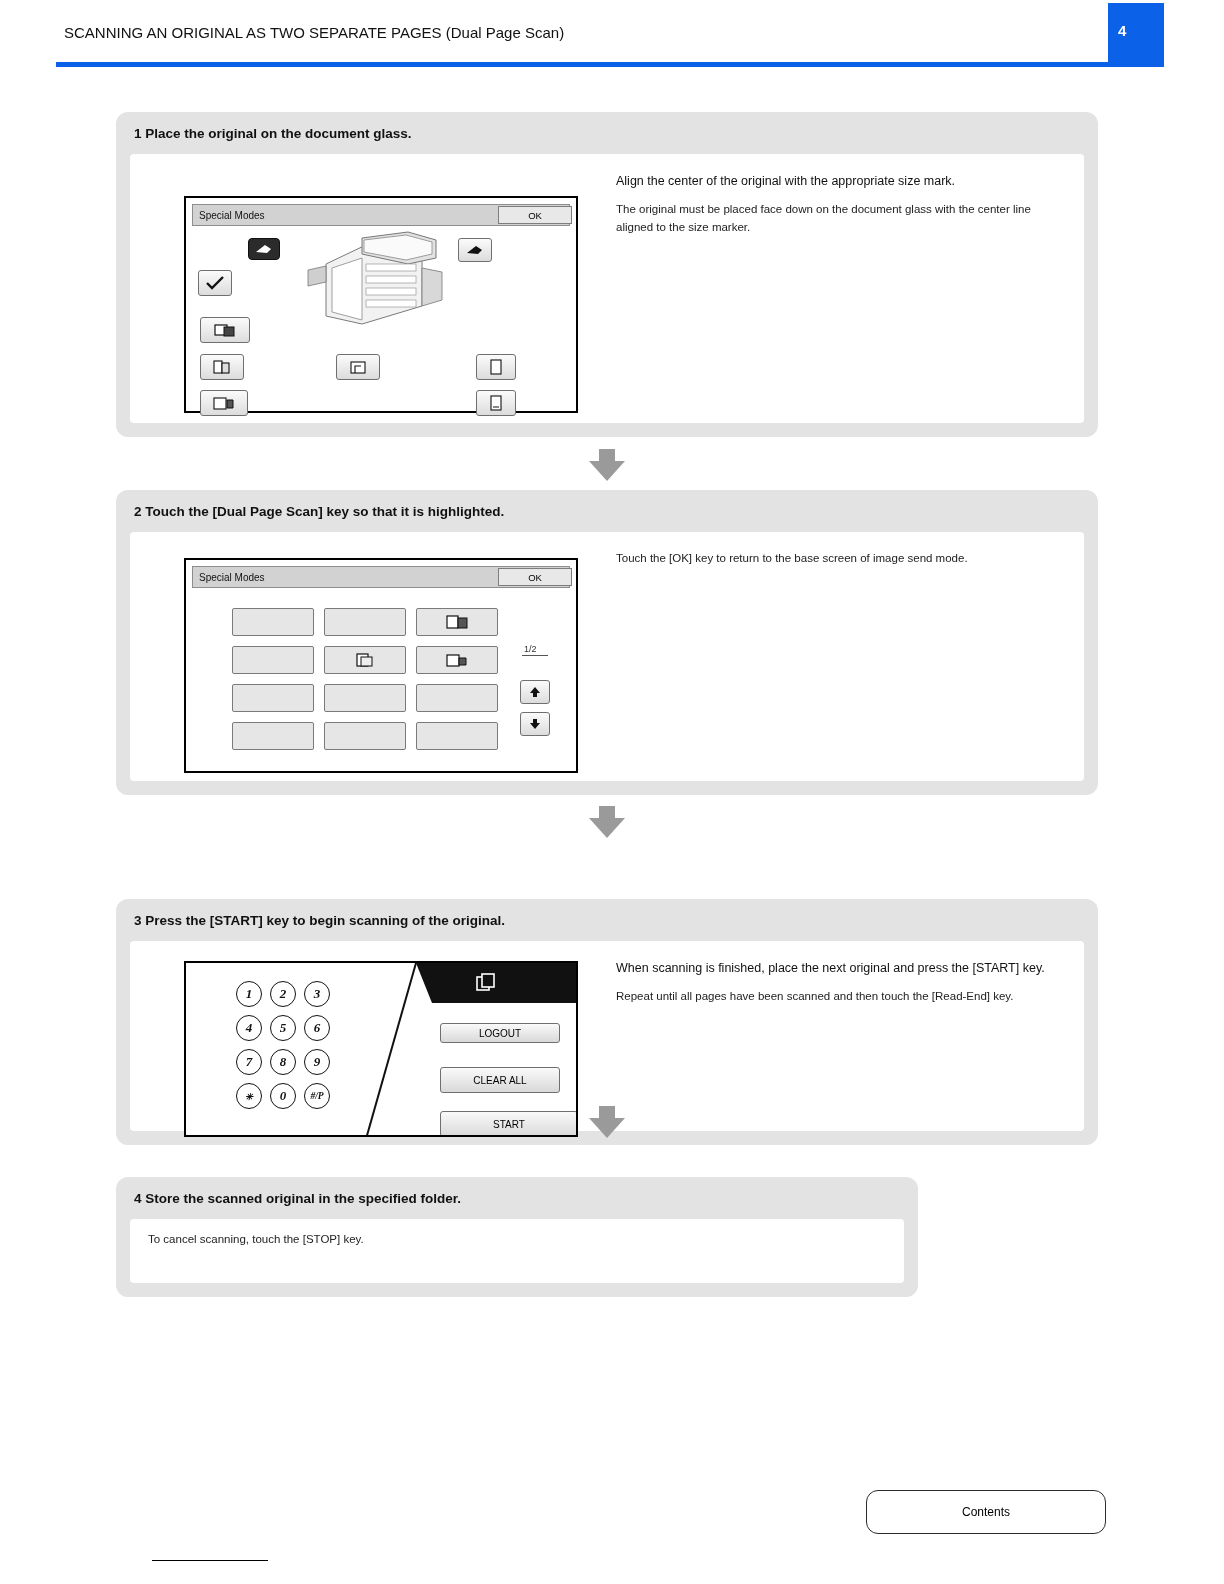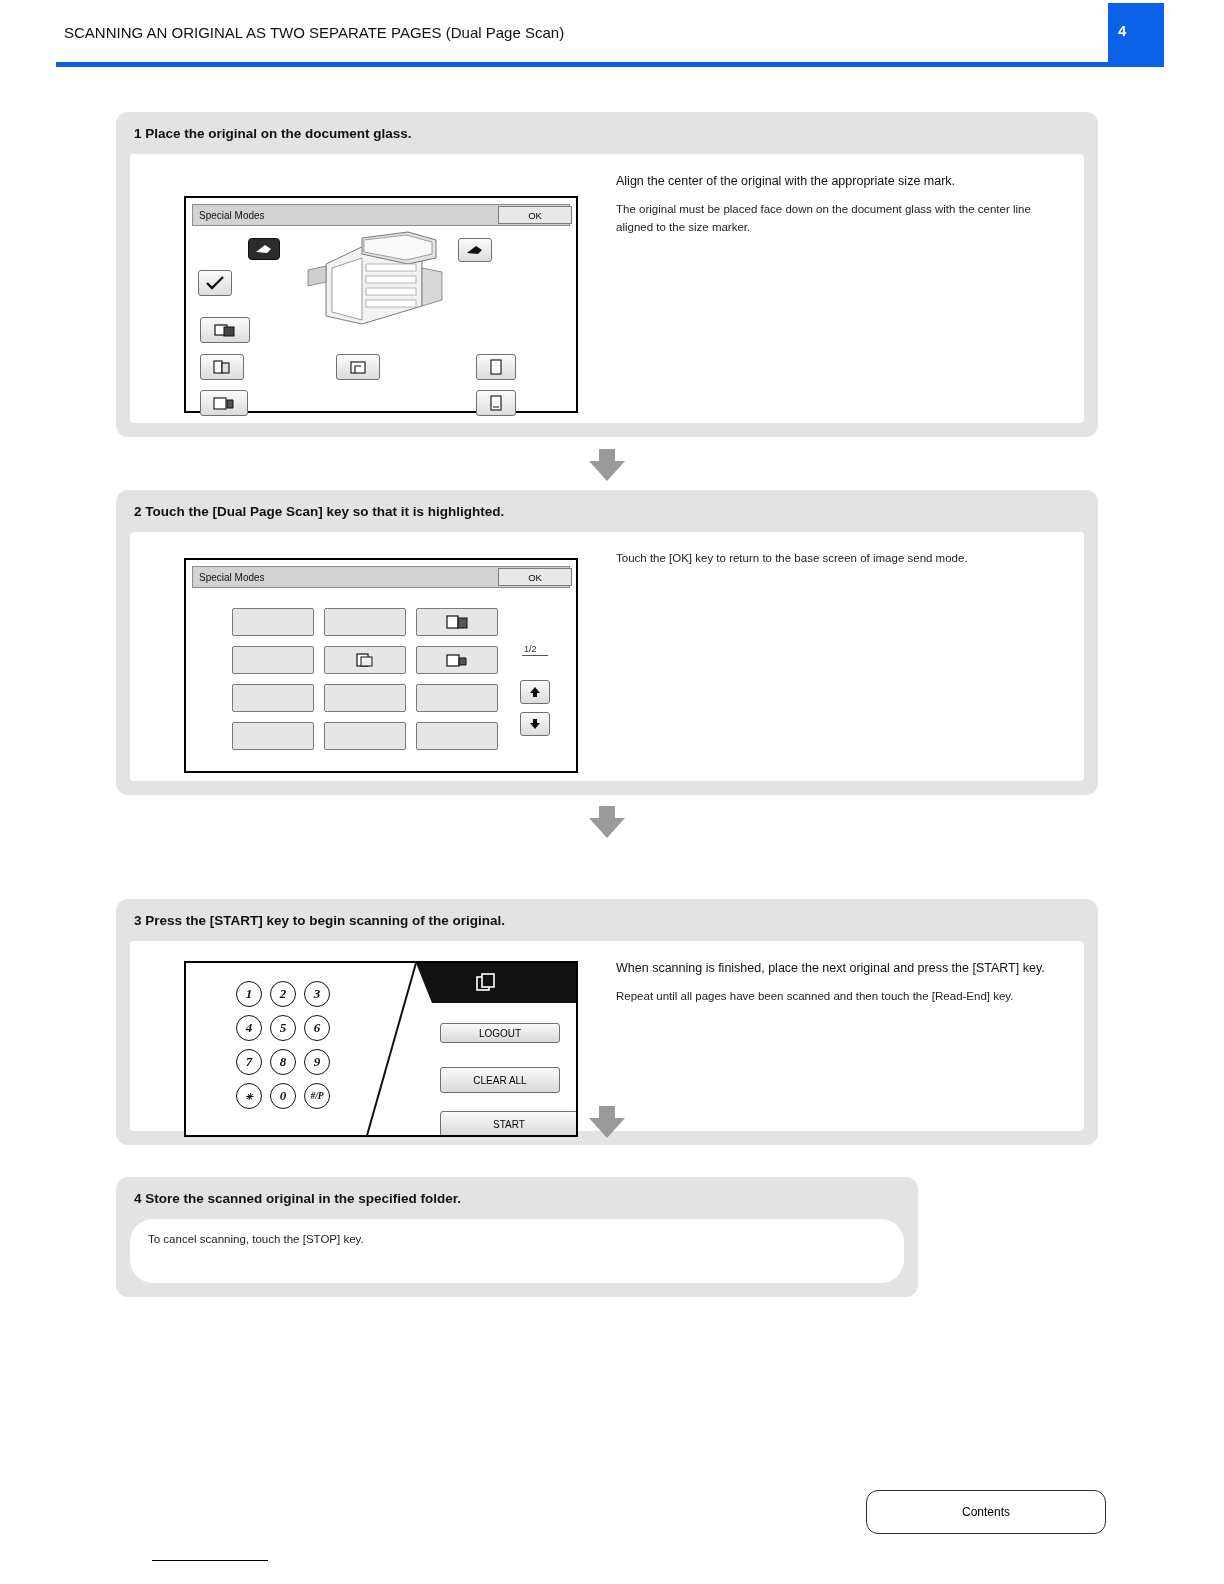--- a/index.html
+++ b/index.html
@@ -453,21 +453,21 @@
       <p class="note">Repeat until all pages have been scanned and then touch the [Read-End] key.</p>
     </div>
   </div>
 </div>
 
 <div class="arrow-stem" style="left:599px; top:1106px;"></div>
 <div class="arrow" style="left:589px; top:1118px;"></div>
 
 <div class="panel" style="left:116px; top:1148px; width:802px; height:120px;margin-top:29px;">
   <div class="panel-head">4 Store the scanned original in the specified folder.</div>
-  <div class="panel-body" style="display:block;border-radius:23px;">
+  <div class="panel-body" style="display:block;">
     <div class="panel-right" style="position:static; padding:12px 18px;">
       <p class="note">To cancel scanning, touch the [STOP] key.</p>
     </div>
   </div>
 </div>
 
 <div class="footer-box">Contents</div>
 <div class="footer-rule"></div>
 <div class="footer-note"></div>
 

